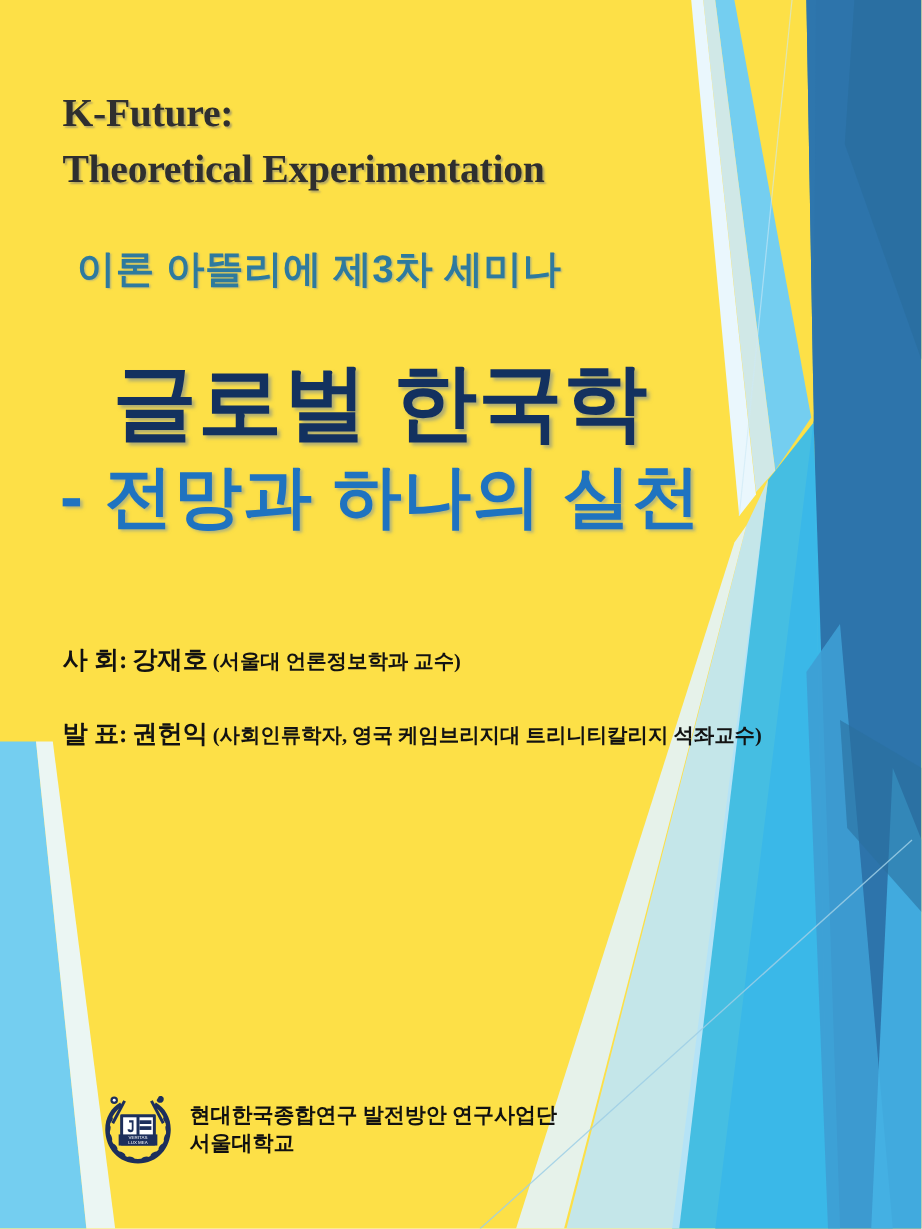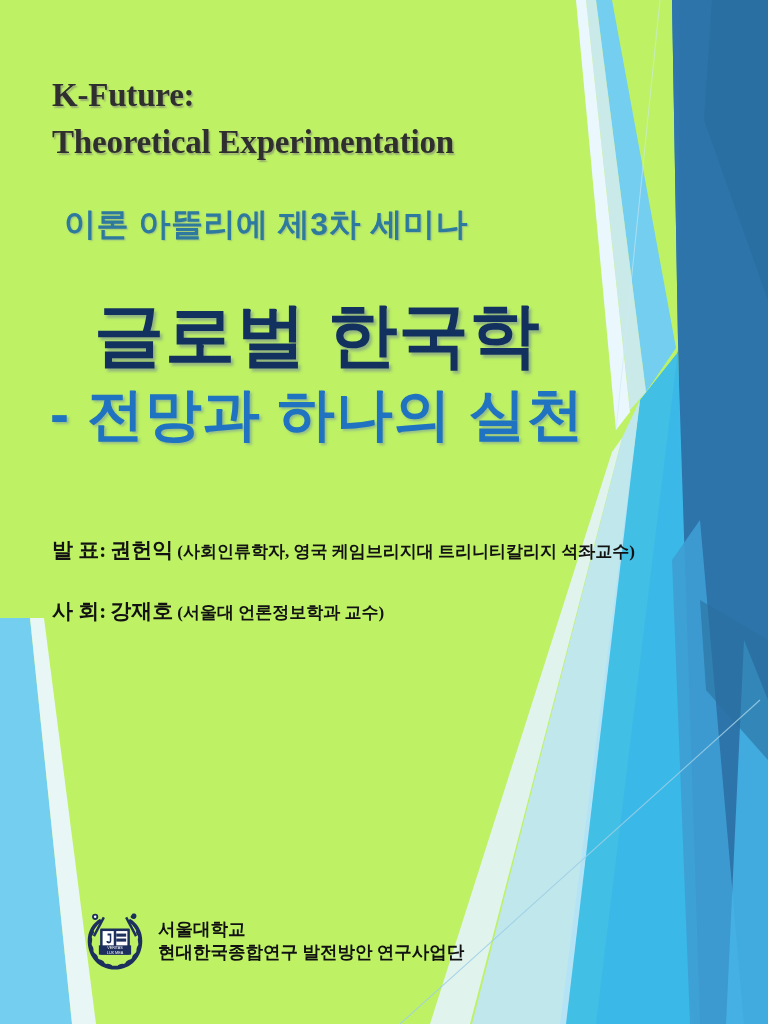--- a/index.html
+++ b/index.html
@@ -9,21 +9,21 @@
     height: 1024px;
     overflow: hidden;
     background: #ffffff;
     font-family: "Liberation Serif", serif;
   }
 
   #poster {
     position: relative;
     width: 768px;
     height: 1024px;
-    background: #bef264;
+    background: #fde047;
     overflow: hidden;
   }
 
   
   #deco-right, #deco-left {
     position: absolute;
     top: 0; left: 0;
     width: 768px; height: 1024px;
     pointer-events: none;
   }
@@ -181,30 +181,30 @@
 
     <div class="kor-series">이론 아뜰리에 제3차 세미나</div>
 
     <div class="main-title">
       <span class="mt-l1">글로벌 한국학</span>
       <span class="mt-l2">- 전망과 하나의 실천</span>
     </div>
 
     <div class="info-block">
 
+      <div class="info-row r2">
+        <span class="lab">사 회:</span>
+        <span class="val">강재호</span>
+        <span class="sub">(서울대 언론정보학과 교수)</span>
+      </div>
+
       <div class="info-row r1">
         <span class="lab">발 표:</span>
         <span class="val">권헌익</span>
         <span class="sub">(사회인류학자, 영국 케임브리지대 트리니티칼리지 석좌교수)</span>
-      </div>
-
-      <div class="info-row r2">
-        <span class="lab">사 회:</span>
-        <span class="val">강재호</span>
-        <span class="sub">(서울대 언론정보학과 교수)</span>
       </div>
 
 
 
     </div>
 
     <div class="footer">
 
       <svg class="footer-logo" viewBox="0 0 100 100">
         <g fill="#1d2f5c">
@@ -246,20 +246,20 @@
 
           <g>
             <rect x="24" y="57" width="52" height="15"></rect>
             <text x="50" y="63.6" font-family="Liberation Sans, sans-serif" font-size="6" fill="#ffffff" text-anchor="middle">VERITAS</text>
             <text x="50" y="70.4" font-family="Liberation Sans, sans-serif" font-size="6" fill="#ffffff" text-anchor="middle">LUX MEA</text>
           </g>
         </g>
       </svg>
 
       <div class="footer-text">
+        <div>현대한국종합연구 발전방안 연구사업단</div>
         <div>서울대학교</div>
-        <div>현대한국종합연구 발전방안 연구사업단</div>
       </div>
 
     </div>
 
   </div>
 </div>
 
 </body></html>

